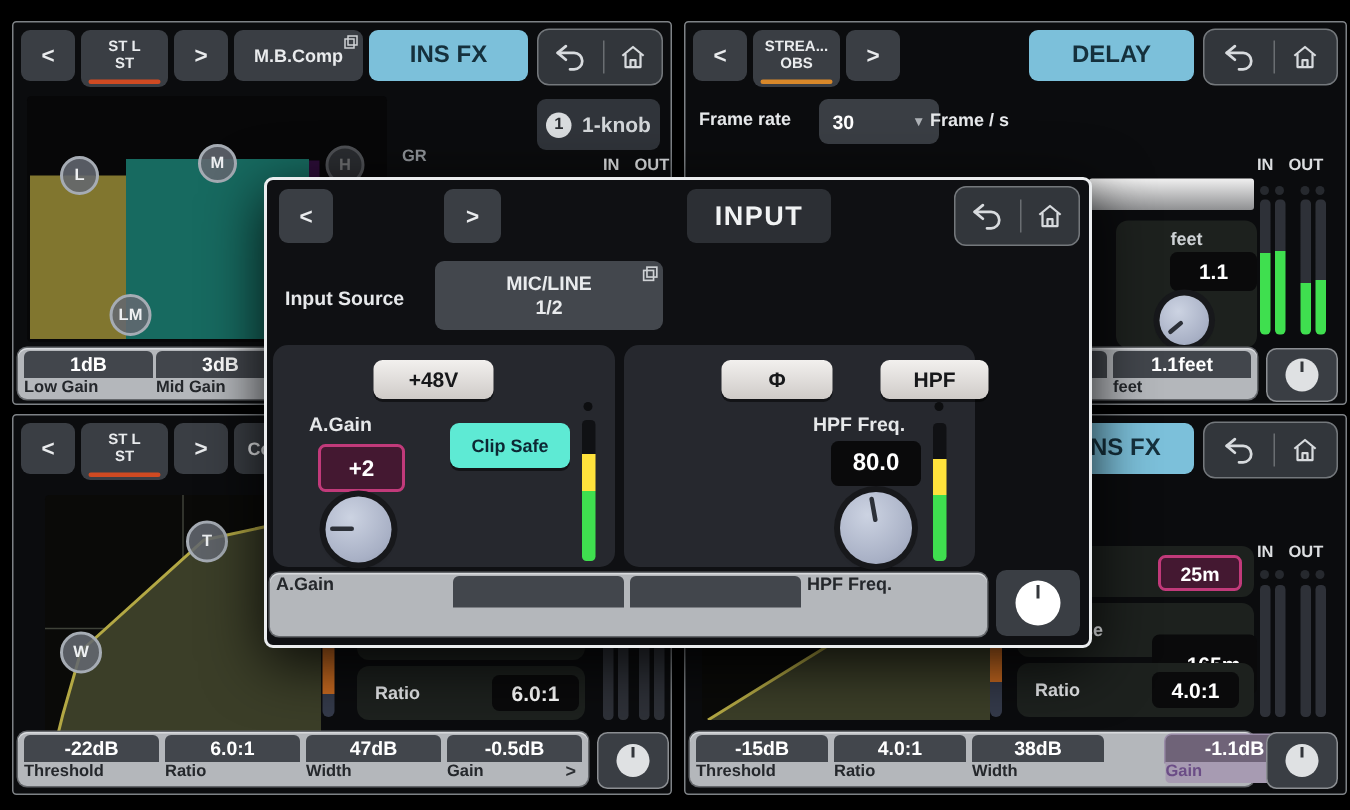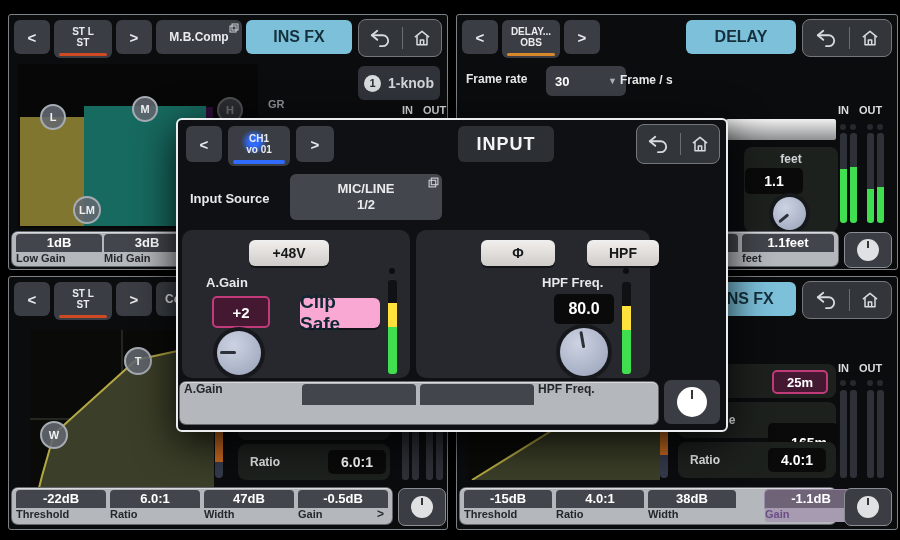--- a/index.html
+++ b/index.html
@@ -21,22 +21,22 @@
   .copyic{position:absolute;top:3px;right:3px;}
   .tab{position:absolute;background:#7cc0da;border-radius:6px;color:#15303c;
        display:flex;align-items:center;justify-content:center;font-weight:bold;font-size:16px;}
   .navgrp{position:absolute;background:#32363b;border:1px solid #74787c;border-radius:8px;
           display:flex;align-items:center;justify-content:space-evenly;}
   .vdiv{width:1px;height:22px;background:#6a6e72;}
   
   .lightbtn{position:absolute;background:linear-gradient(#f2f0ee,#cfcbc8);border-radius:6px;color:#17181a;
             font-weight:bold;font-size:14px;display:flex;align-items:center;justify-content:center;
             box-shadow:0 2px 0 rgba(0,0,0,.5);margin-left:43px;}
-  .cyanbtn{position:absolute;background:#f9a8d4;border-radius:6px;color:#0d2733;font-weight:bold;font-size:19px;
-           display:flex;align-items:center;justify-content:center;box-shadow:0 2px 0 rgba(0,0,0,.5);margin-top:16px;}
+  .cyanbtn{position:absolute;background:#5eead4;border-radius:6px;color:#0d2733;font-weight:bold;font-size:12px;
+           display:flex;align-items:center;justify-content:center;box-shadow:0 2px 0 rgba(0,0,0,.5);}
   .valbox{position:absolute;background:#0a0a0b;border-radius:5px;color:#fff;font-weight:bold;font-size:14px;
           display:flex;align-items:center;justify-content:center;}
   .valbox.mag{background:#441831;border:2px solid #c13a7a;}
   .rowbox{position:absolute;background:#1d211e;border-radius:8px;}
   .rowlab{position:absolute;color:#e8eaec;font-size:12px;font-weight:bold;}
   
   .knob{position:absolute;border-radius:50%;
         background:radial-gradient(circle at 38% 32%,#ccd3e2,#a8b0c5 70%,#9099ae);
         box-shadow:0 0 0 4px #17181b,0 3px 3px rgba(0,0,0,.55);}
   .knob .rot{position:absolute;left:0;top:0;right:0;bottom:0;}
@@ -137,21 +137,21 @@
     </div>
     <div class="fcell" style="left:92px;width:86px;">
       <div class="fval">3dB</div>
       <div class="flab">Mid Gain</div>
     </div>
   </div>
 
   <div class="panel" style="left:456px;top:14px;width:440px;height:254px;"></div>
   <div class="hbtn" style="left:462px;top:20px;width:36px;height:34px;">&lt;</div>
   <div class="hbtn chan" style="left:502px;top:20px;width:58px;height:34px;">
-    <span>DELAY...</span>
+    <span>STREA...</span>
     <span>OBS</span>
     <i class="ul orange"></i>
   </div>
   <div class="hbtn" style="left:564px;top:20px;width:36px;height:34px;">&gt;</div>
   <div class="tab" style="left:686px;top:20px;width:110px;height:34px;">DELAY</div>
   <div class="navgrp" style="left:802px;top:19px;width:88px;height:36px;">
     <svg width="24" height="20" viewBox="0 0 26 22" fill="none" stroke="#d8dbde" stroke-width="2" stroke-linecap="round" stroke-linejoin="round">
         <path d="M10 3 L4 8 L10 13"></path>
         <path d="M4 8 H16 a6 6 0 0 1 0 12 h-3"></path>
       </svg>
@@ -165,21 +165,21 @@
   <div class="lab" style="left:466px;top:72px;font-size:12px;">Frame rate</div>
   <div class="dd" style="left:546px;top:66px;width:62px;height:30px;">
     <span>30</span>
     <span class="arw">▼</span>
   </div>
   <div class="lab" style="left:620px;top:73px;font-size:12px;">Frame / s</div>
   <div class="abs" style="left:726px;top:119px;width:110px;height:21px;border-radius:2px;background:linear-gradient(#f0f0f0,#8f9092);"></div>
   <div class="rowbox" style="left:744px;top:147px;width:94px;height:85px;">
     <div class="lab" style="left:0;right:0;top:5px;text-align:center;font-size:12px;color:#cfd3d6;">feet</div>
   </div>
-  <div class="valbox" style="left:745px;top:168px;width:58px;height:26px;">1.1</div>
+  <div class="valbox" style="left:780px;top:168px;width:58px;height:26px;">1.1</div>
   <div class="knob" style="left:773px;top:197px;width:33px;height:33px;">
     <div class="rot" style="transform:rotate(-130deg);"></div>
   </div>
   <div class="inout" style="left:838px;top:104px;">
     <span>IN</span>
       <span>OUT</span>
   </div>
   <i class="pdot" style="left:840px;top:124px;"></i>
   <i class="pdot" style="left:850px;top:124px;"></i>
   <i class="pdot" style="left:867px;top:124px;"></i>
@@ -303,37 +303,31 @@
       <div class="flab">Threshold</div>
     </div>
     <div class="fcell" style="left:96px;width:88px;">
       <div class="fval">4.0:1</div>
       <div class="flab">Ratio</div>
     </div>
     <div class="fcell" style="left:188px;width:88px;">
       <div class="fval">38dB</div>
       <div class="flab">Width</div>
     </div>
-    <div class="fcell sel" style="left:280px;width:92px;padding-left:25px;">
+    <div class="fcell sel" style="left:292px;width:92px;padding-left:25px;">
       <div class="fval">-1.1dB</div>
       <div class="flab"><span>Gain</span><span class="morearw">&gt;</span></div>
     </div>
   </div>
   <div class="kbtn" style="left:844px;top:488px;width:46px;height:36px;">
       <i class="kc"></i>
     </div>
 
   <div class="modal" style="left:176px;top:118px;width:548px;height:310px;"></div>
   <div class="hbtn" style="left:186px;top:126px;width:36px;height:36px;">&lt;</div>
-  <div class="hbtn chan" style="left:228px;top:126px;width:62px;height:36px;">
-    <i class="blob"></i>
-    <span>CH1</span>
-    <span>vo 01</span>
-    <i class="ul blue"></i>
-  </div>
   <div class="hbtn" style="left:296px;top:126px;width:38px;height:36px;">&gt;</div>
   <div class="abs" style="left:458px;top:126px;width:96px;height:36px;background:#2c2f34;border-radius:6px;color:#f1f3f4;font-weight:bold;font-size:18px;letter-spacing:1px;display:flex;align-items:center;justify-content:center;">INPUT</div>
   <div class="navgrp" style="left:636px;top:124px;width:82px;height:38px;">
     <svg width="24" height="20" viewBox="0 0 26 22" fill="none" stroke="#d8dbde" stroke-width="2" stroke-linecap="round" stroke-linejoin="round">
         <path d="M10 3 L4 8 L10 13"></path>
         <path d="M4 8 H16 a6 6 0 0 1 0 12 h-3"></path>
       </svg>
     <i class="vdiv"></i>
     <svg width="20" height="20" viewBox="0 0 24 24" fill="none" stroke="#d8dbde" stroke-width="1.8" stroke-linejoin="round">
         <path d="M3.5 11 L12 4 L20.5 11"></path>

